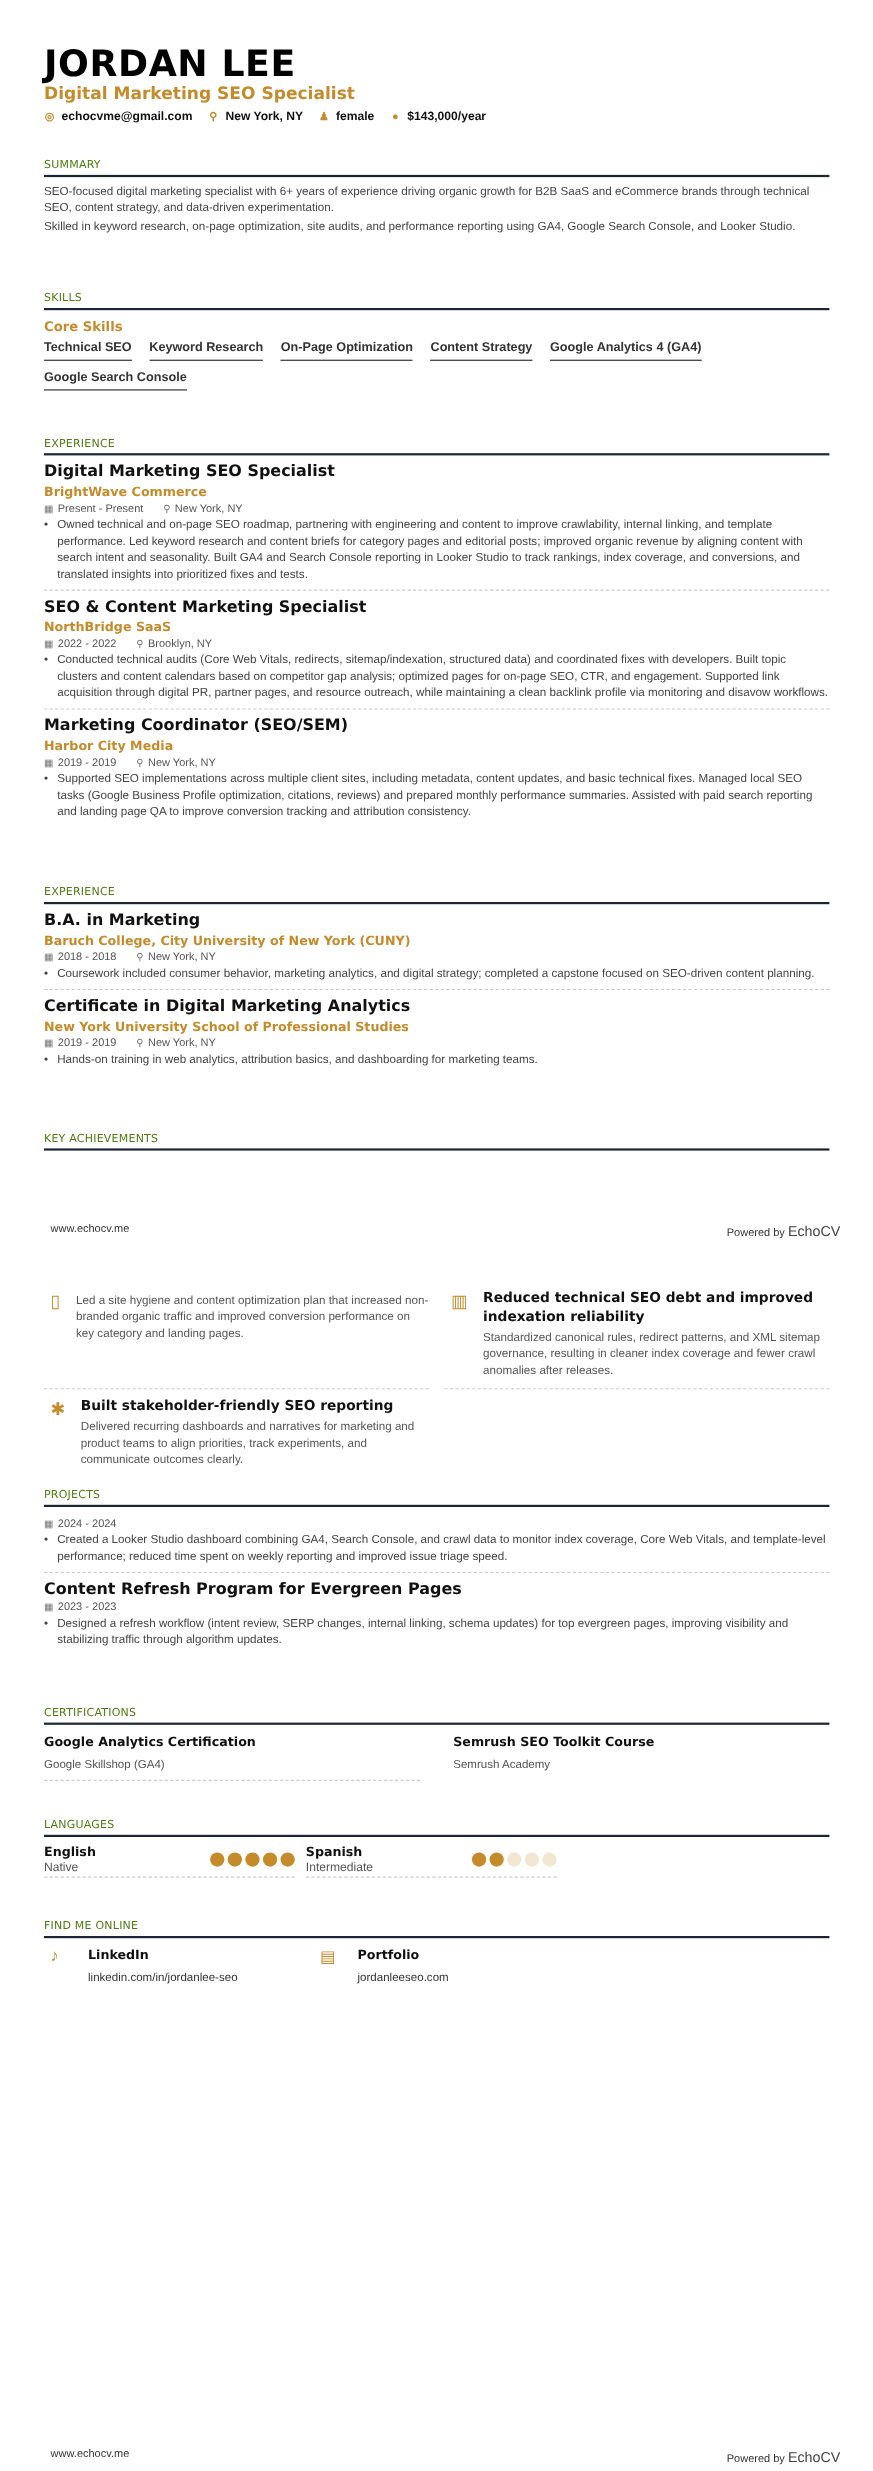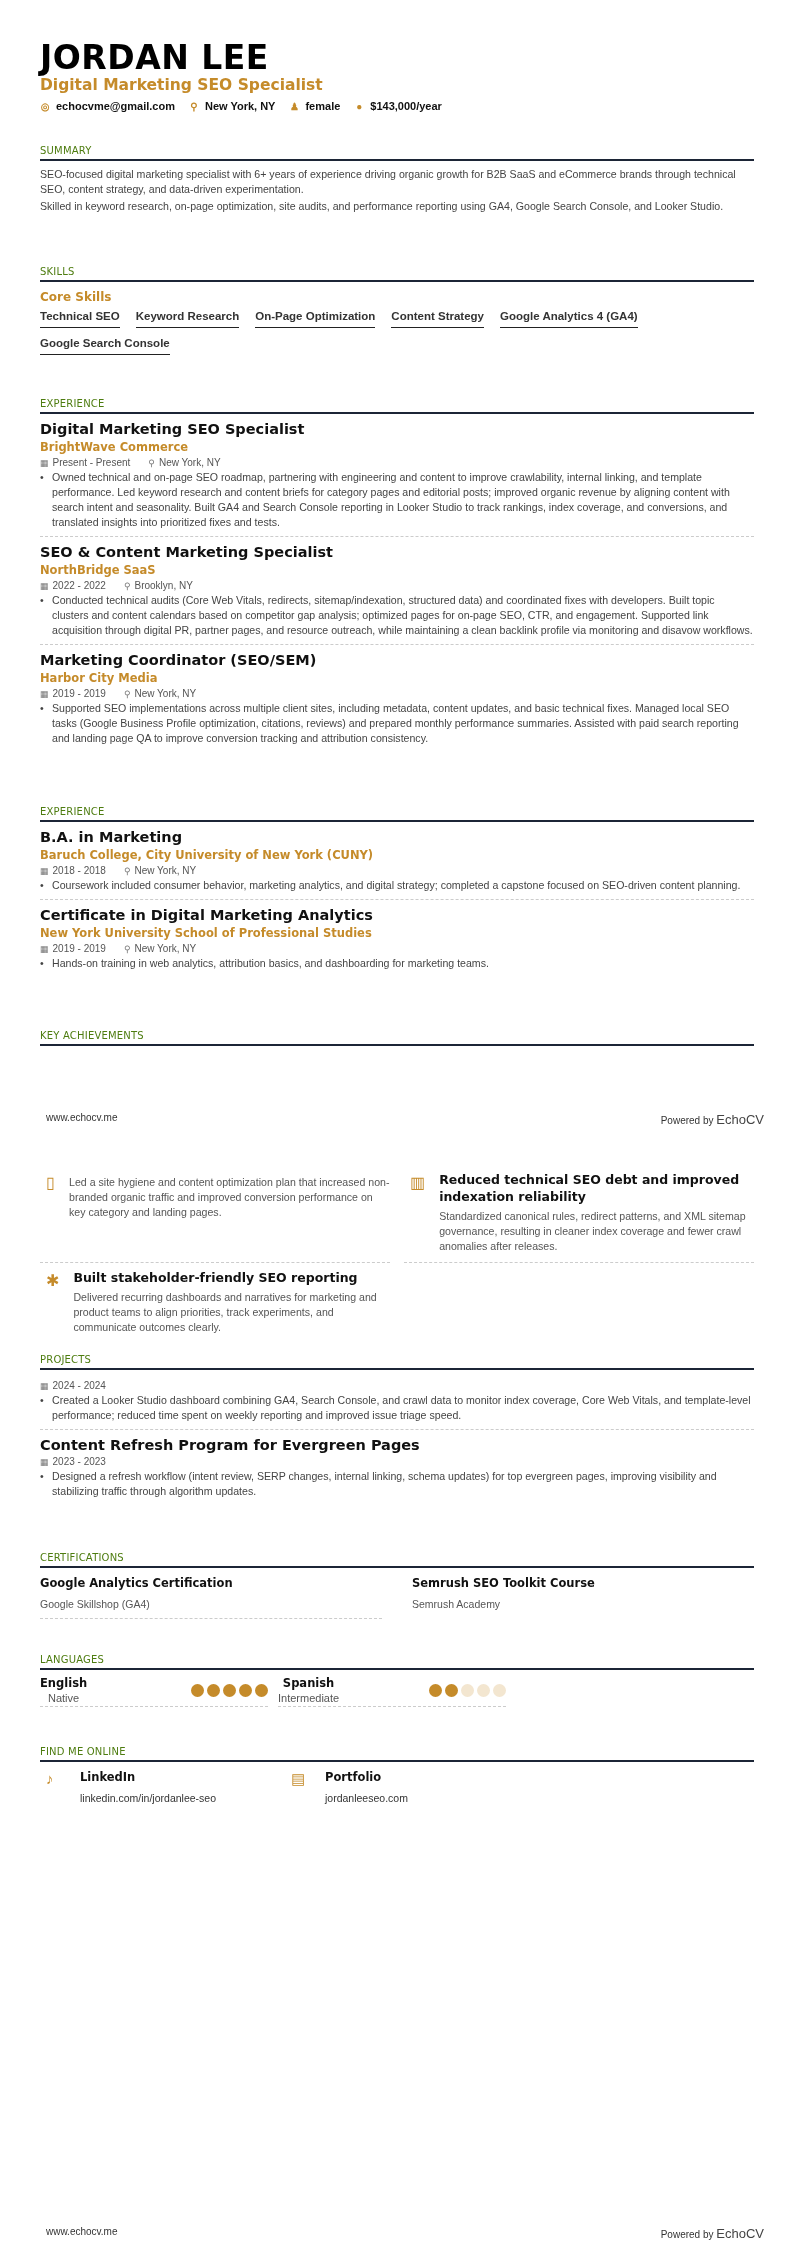--- a/index.html
+++ b/index.html
@@ -41,21 +41,21 @@
   .ach-t { font-family: "DejaVu Sans", sans-serif; font-weight: bold; font-size: 12.5px; line-height: 17px; color: #111; }
   .ach-d { font-size: 10.6px; line-height: 15px; color: #555; margin-top: 4px; }
 
   .cert-grid { display: grid; grid-template-columns: 1fr 1fr; column-gap: 30px; }
   .cert { padding: 8px 0 8px; }
   .cert.first { border-bottom: 1px dashed #ccc; }
   .cert-t { font-family: "DejaVu Sans", sans-serif; font-weight: bold; font-size: 11.5px; color: #111; }
   .cert-s { font-size: 10.5px; color: #555; margin-top: 8px; }
 
   .langs { display: flex; gap: 10px; margin-top: 6px; }
-  .lang { width: 228px; display: flex; justify-content: space-between; border-bottom: 1px dashed #ccc; padding-bottom: 2px; text-align: center; }
+  .lang { width: 228px; display: flex; justify-content: space-between; border-bottom: 1px dashed #ccc; padding-bottom: 2px; }
   .lang-n { font-family: "DejaVu Sans", sans-serif; font-weight: bold; font-size: 11.5px; color: #111; }
   .lang-l { font-size: 11px; color: #555; margin-top: 2px; }
   .dots { display: flex; gap: 3px; padding-top: 8px; }
   .dots i { width: 13px; height: 13px; border-radius: 50%; background: #c58b2a; display: block; }
   .dots i.off { background: #f3e6d0; }
 
   .online { display: flex; gap: 0; margin-top: 8px; }
   .link { display: flex; gap: 14px; width: 245px; padding-left: 6px; }
   .link .ic { color: #c58b2a; font-size: 15px; width: 20px; }
   .link-t { font-family: "DejaVu Sans", sans-serif; font-weight: bold; font-size: 11.5px; color: #111; }

